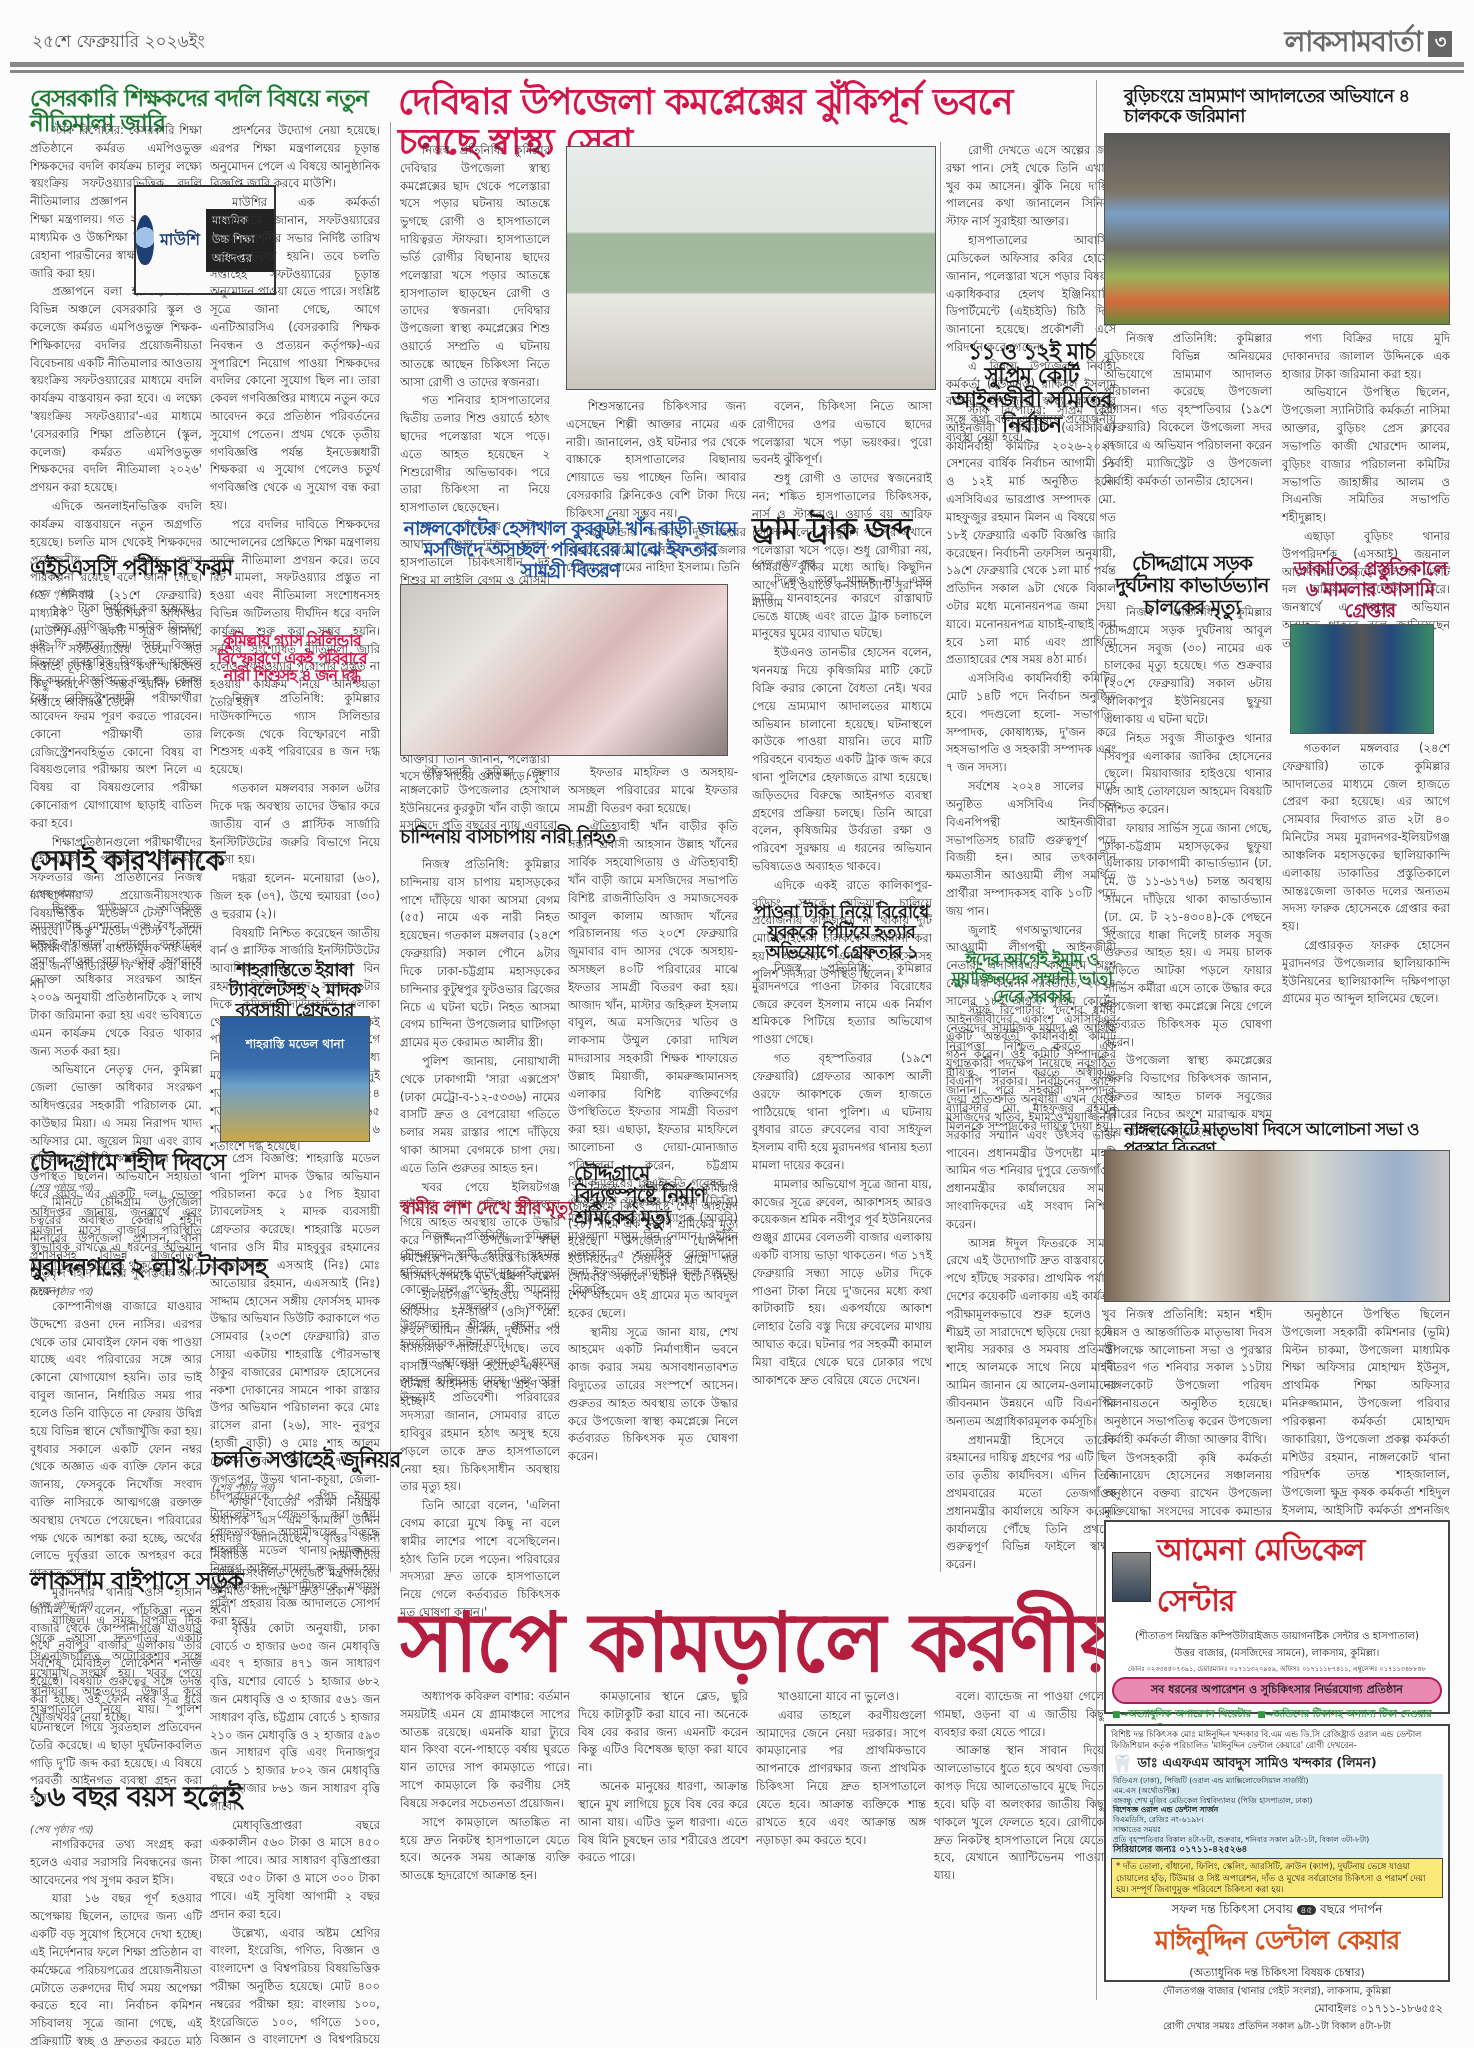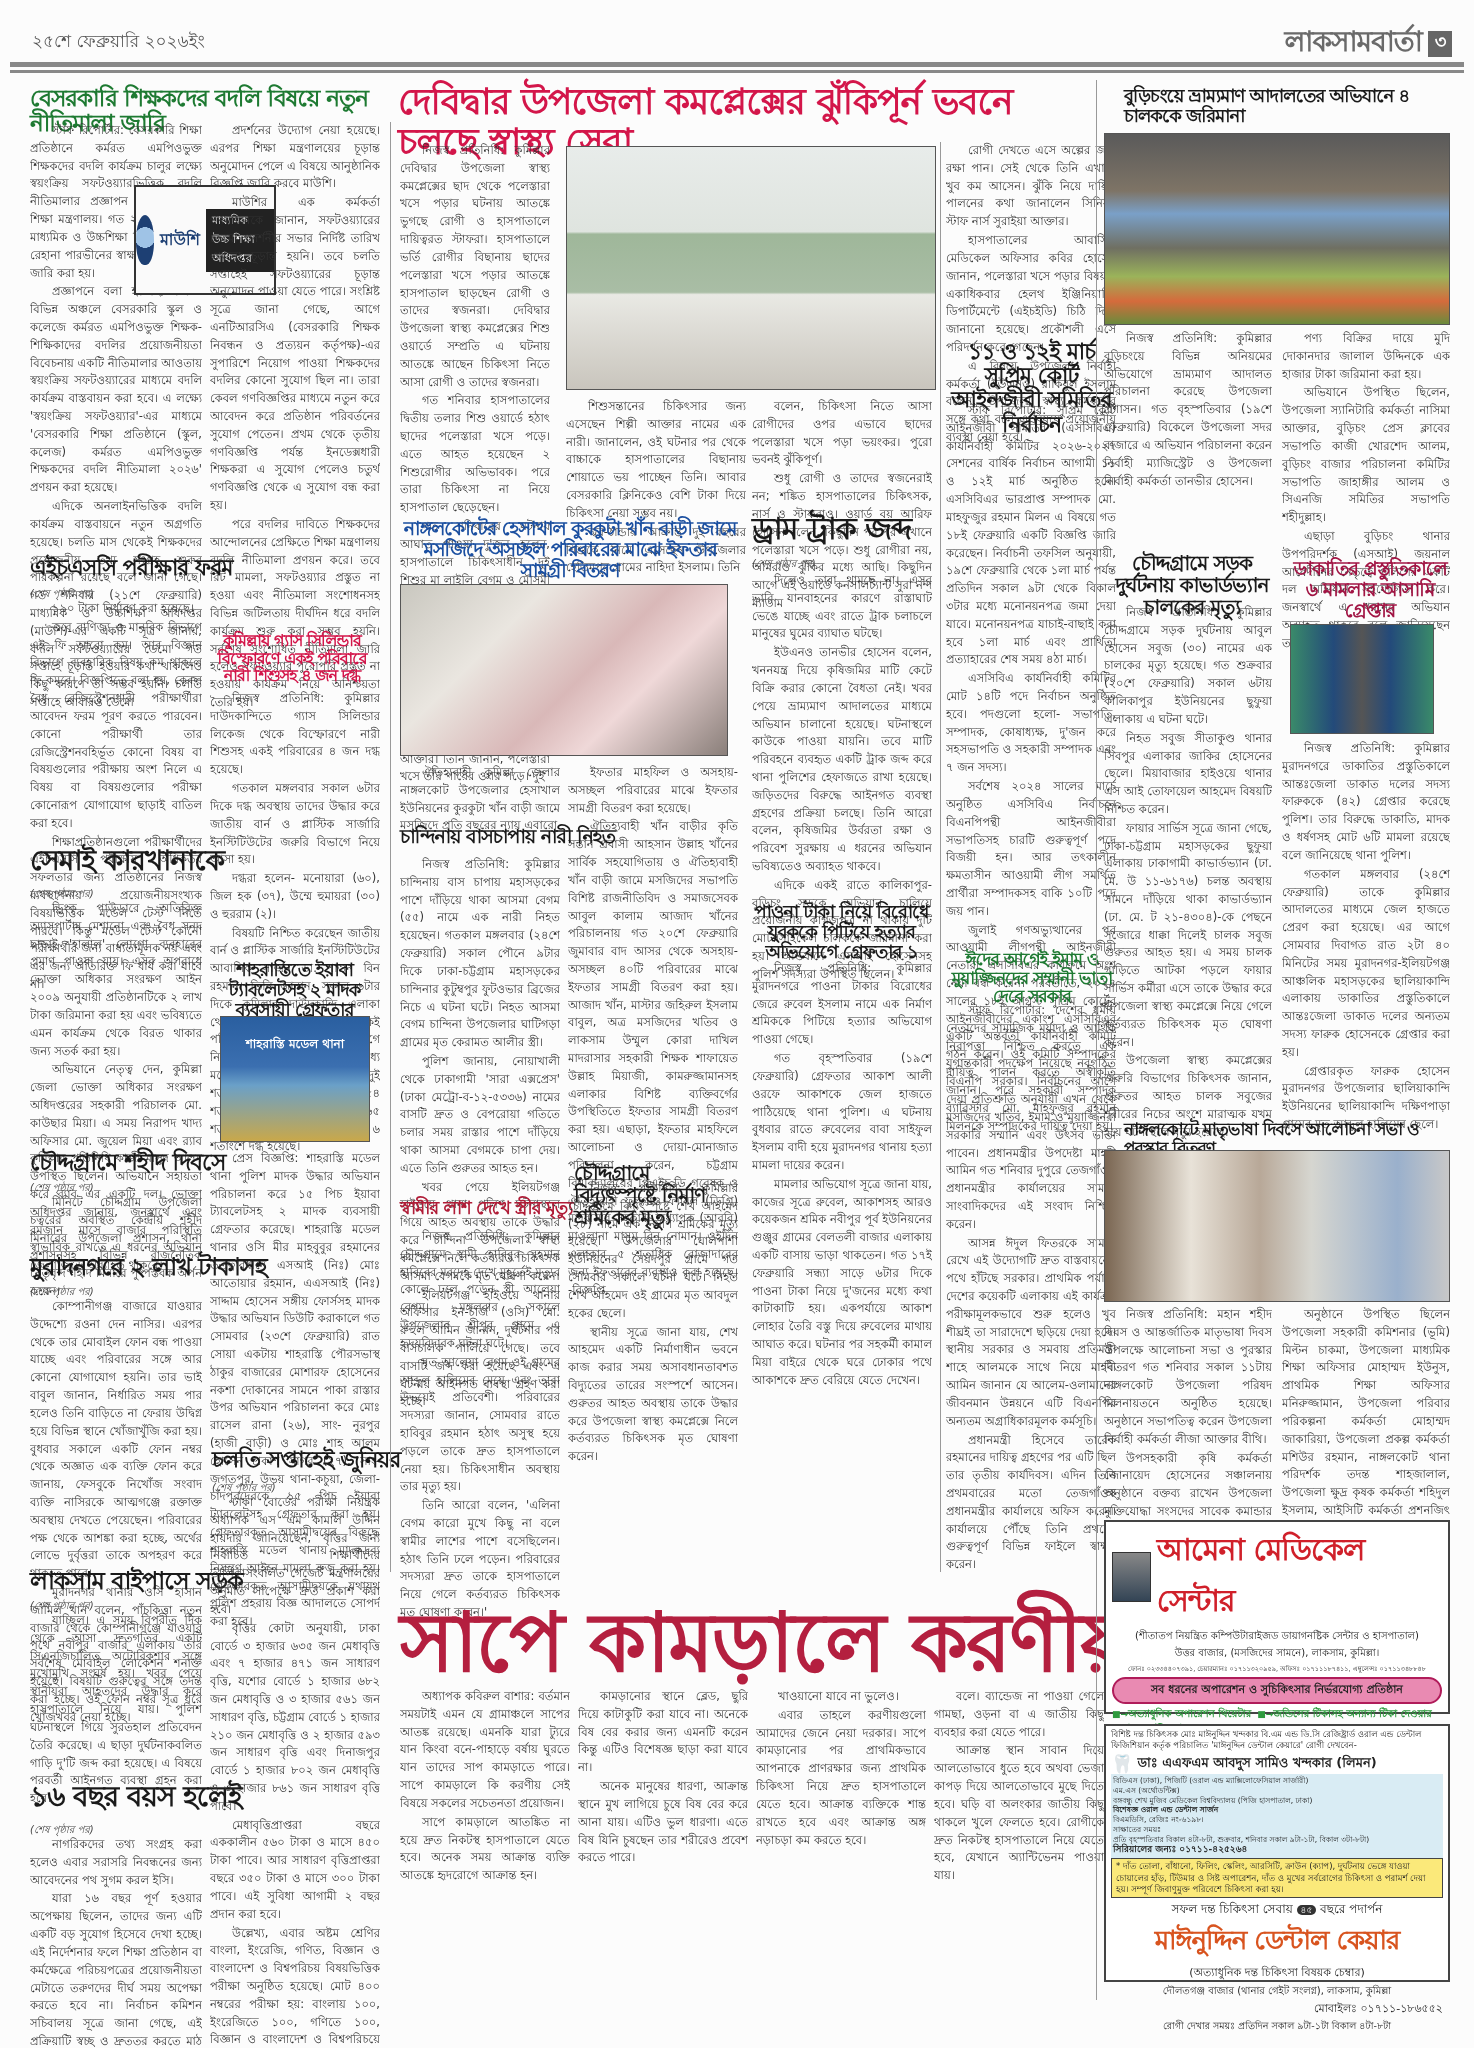--- a/index.html
+++ b/index.html
@@ -251,21 +251,20 @@
 <div class="abs body-text" style="left: 1104px; top: 604px; width: 168px; overflow: hidden;">
   <p>নিজস্ব প্রতিনিধি: কুমিল্লার চৌদ্দগ্রামে সড়ক দুর্ঘটনায় আবুল হোসেন সবুজ (৩০) নামের এক চালকের মৃত্যু হয়েছে। গত শুক্রবার (২০শে ফেব্রুয়ারি) সকাল ৬টায় কালিকাপুর ইউনিয়নের ছুফুয়া এলাকায় এ ঘটনা ঘটে।</p>
   <p>নিহত সবুজ সীতাকুণ্ড থানার সিবপুর এলাকার জাকির হোসেনের ছেলে। মিয়াবাজার হাইওয়ে থানার এস আই তোফায়েল আহমেদ বিষয়টি নিশ্চিত করেন।</p>
   <p>ফায়ার সার্ভিস সূত্রে জানা গেছে, ঢাকা-চট্টগ্রাম মহাসড়কের ছুফুয়া এলাকায় ঢাকাগামী কাভার্ডভ্যান (ঢা. মে. উ ১১-৬১৭৬) চলন্ত অবস্থায় সামনে দাঁড়িয়ে থাকা কাভার্ডভ্যান (ঢা. মে. ট ২১-৪৩০৪)-কে পেছনে সজোরে ধাক্কা দিলেই চালক সবুজ গুরুতর আহত হয়। এ সময় চালক গাড়িতে আটকা পড়লে ফায়ার সার্ভিস কর্মীরা এসে তাকে উদ্ধার করে উপজেলা স্বাস্থ্য কমপ্লেক্সে নিয়ে গেলে কর্তব্যরত চিকিৎসক মৃত ঘোষণা করেন।</p>
   <p>উপজেলা স্বাস্থ্য কমপ্লেক্সের জরুরি বিভাগের চিকিৎসক জানান, গুরুতর আহত চালক সবুজের শরীরের নিচের অংশে মারাত্মক যখম হয়ে ঘটনাস্থলে মৃত্যু হয়েছে।</p>
 </div>
 
 <div class="abs headline hl-maroon" style="left:1290px;top:558px;font-size:19px;width:160px;text-align:center;">ডাকাতির প্রস্তুতিকালে ৬ মামলার আসামি গ্রেপ্তার</div>
 <div class="abs photo ph-arrest" style="left:1290px;top:624px;width:144px;height:110px;"></div>
 <div class="abs body-text" style="left: 1282px; top: 740px; width: 168px; overflow: hidden;">
-  <p>নিজস্ব প্রতিনিধি: কুমিল্লার মুরাদনগরে ডাকাতির প্রস্তুতিকালে আন্তঃজেলা ডাকাত দলের সদস্য ফারুককে (৪২) গ্রেপ্তার করেছে পুলিশ। তার বিরুদ্ধে ডাকাতি, মাদক ও ধর্ষণসহ মোট ৬টি মামলা রয়েছে বলে জানিয়েছে থানা পুলিশ।</p>
   <p>গতকাল মঙ্গলবার (২৪শে ফেব্রুয়ারি) তাকে কুমিল্লার আদালতের মাধ্যমে জেল হাজতে প্রেরণ করা হয়েছে। এর আগে সোমবার দিবাগত রাত ২টা ৪০ মিনিটের সময় মুরাদনগর-ইলিয়টগঞ্জ আঞ্চলিক মহাসড়কের ছালিয়াকান্দি এলাকায় ডাকাতির প্রস্তুতিকালে আন্তঃজেলা ডাকাত দলের অন্যতম সদস্য ফারুক হোসেনকে গ্রেপ্তার করা হয়।</p>
   <p>গ্রেপ্তারকৃত ফারুক হোসেন মুরাদনগর উপজেলার ছালিয়াকান্দি ইউনিয়নের ছালিয়াকান্দি দক্ষিণপাড়া গ্রামের মৃত আব্দুল হালিমের ছেলে।</p>
 </div>
 
 <div class="abs headline hl-black" style="left:1124px;top:1120px;font-size:17px;width:330px;">নাঙ্গলকোটে মাতৃভাষা দিবসে আলোচনা সভা ও পুরস্কার বিতরণ</div>
 <div class="abs photo ph-ceremony" style="left:1104px;top:1150px;width:346px;height:152px;"></div>
 <div class="abs body-text" style="left: 1104px; top: 1306px; width: 168px; overflow: hidden;">
   <p>নিজস্ব প্রতিনিধি: মহান শহীদ দিবস ও আন্তর্জাতিক মাতৃভাষা দিবস উপলক্ষে আলোচনা সভা ও পুরস্কার বিতরণ গত শনিবার সকাল ১১টায় নাঙ্গলকোট উপজেলা পরিষদ মিলনায়তনে অনুষ্ঠিত হয়েছে। অনুষ্ঠানে সভাপতিত্ব করেন উপজেলা নির্বাহী কর্মকর্তা লীজা আক্তার বীথি।</p>
   <p>উপসহকারী কৃষি কর্মকর্তা জোনায়েদ হোসেনের সঞ্চালনায় অনুষ্ঠানে বক্তব্য রাখেন উপজেলা মুক্তিযোদ্ধা সংসদের সাবেক কমান্ডার মুক্তিযোদ্ধা আলী আকবর মজুমদার, ইসলাম মাস্টার, বীর মুক্তিযোদ্ধা জাফর হোসেন, নাঙ্গলকোট প্রেসক্লাব সাংগঠনিক সম্পাদক কেফায়েত উল্লাহ মিয়াজী।</p>
 </div>

